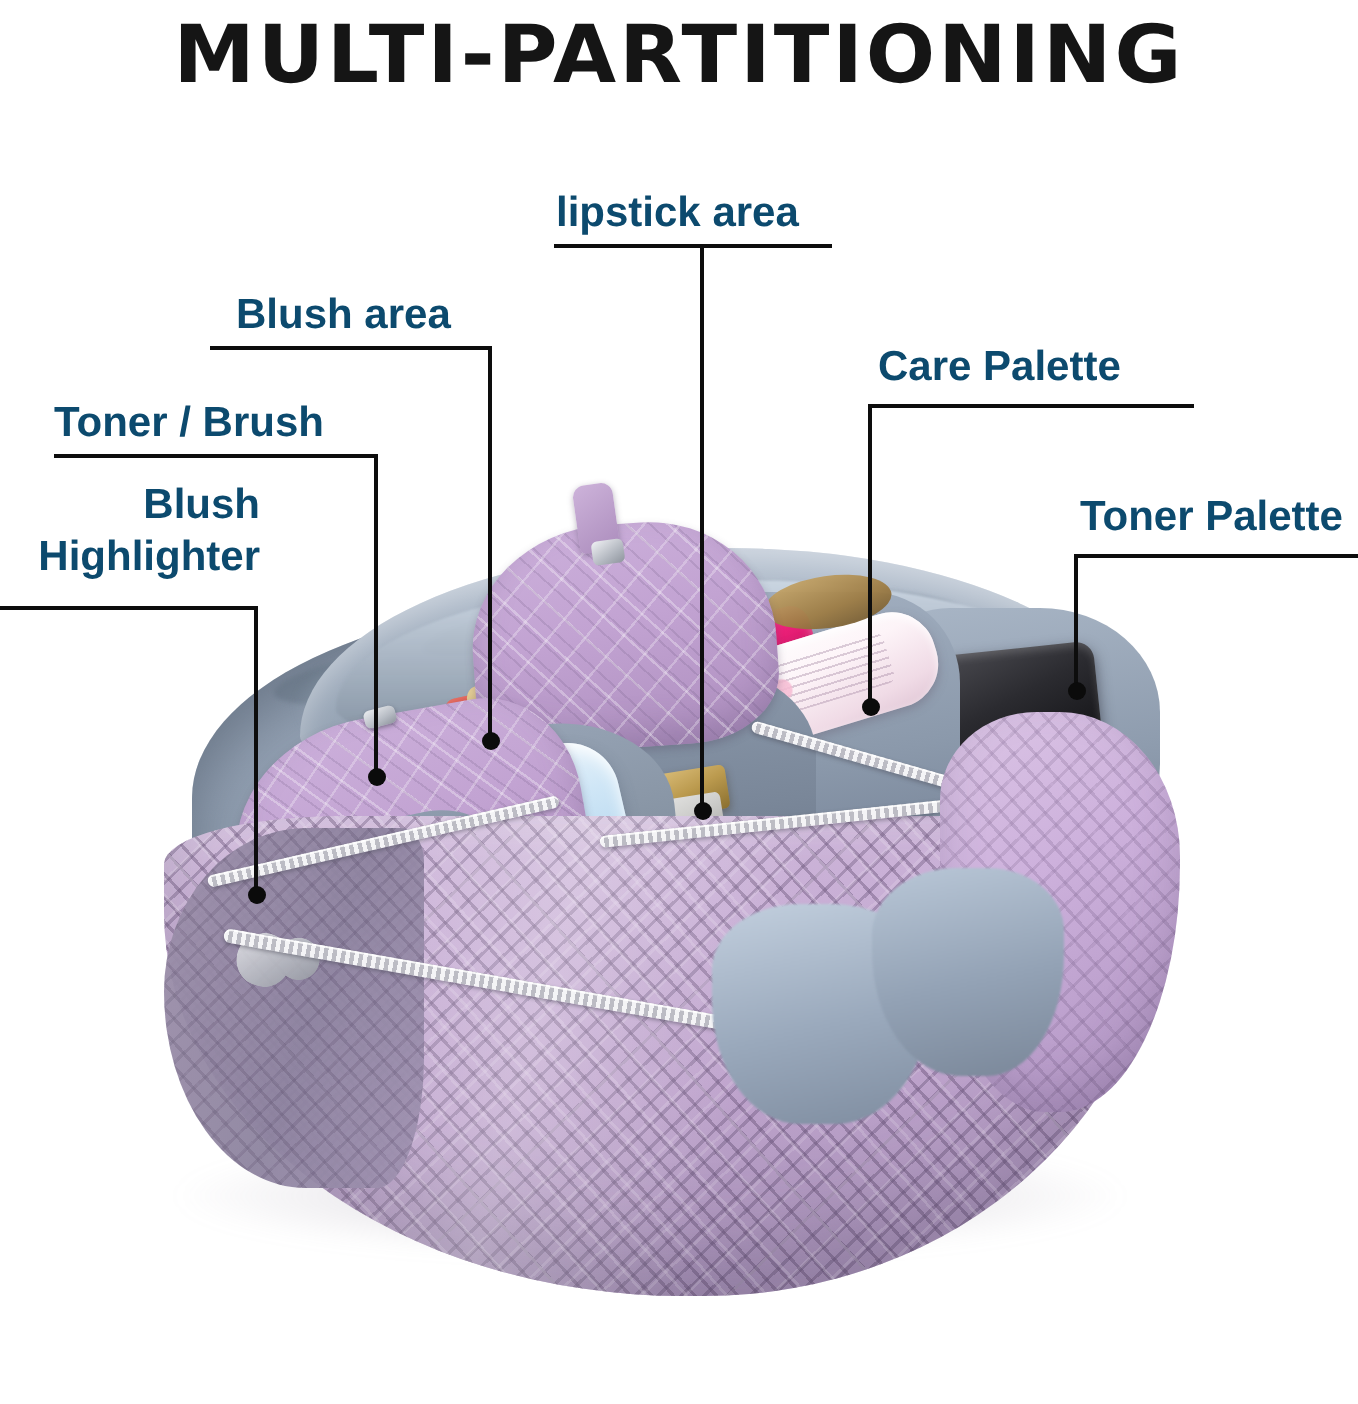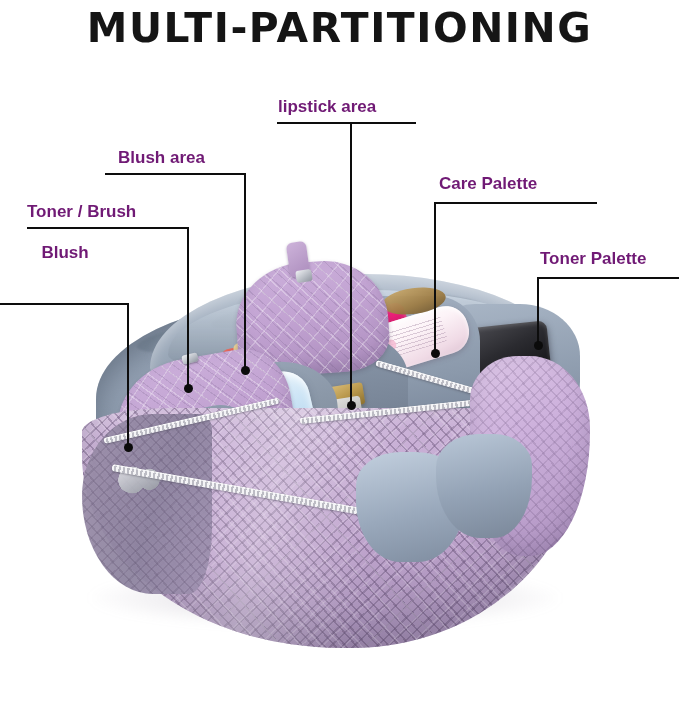--- a/index.html
+++ b/index.html
@@ -18,24 +18,24 @@
     font-weight:700;font-size:40px;letter-spacing:1.5px;
     color:#151515;white-space:nowrap;
     transform:scaleX(1.02);
   }
 
   
   .callout{position:absolute;}
   .callout .lbl{
     position:absolute;white-space:nowrap;
     font-family:"Liberation Sans",sans-serif;
-    font-weight:700;font-size:17px;color:#701a75;
+    font-weight:700;font-size:21px;color:#0c4a6e;
     line-height:23px;
   }
-  .callout .lbl.two{line-height:26px;text-align:center;}
+  .callout .lbl.two{line-height:26px;text-align:right;}
   .rule{position:absolute;background:#0d0d0d;height:2px;}
   .leader{position:absolute;background:#0d0d0d;width:2px;}
   .dot{position:absolute;width:9px;height:9px;border-radius:50%;
        background:#0b0b0b;}
 
   
   #bag{position:absolute;left:0;top:238px;width:679px;height:464px;}
   .layer{position:absolute;}
 
   
@@ -367,20 +367,21 @@
     <div class="layer" style="left:436px;top:196px;width:96px;height:104px;
                 background:linear-gradient(168deg,#b9c7d7,#93a2b5 55%,#7a8799);
                 border-radius:44% 40% 40% 46%/32% 30% 58% 60%;
                 filter:blur(.4px);"></div>
 
   </div>
 
   <div class="callout">
     <div class="lbl two" style="left:0px;top:240px;width:130px;">
       <span>Blush</span><br>
+      <span>Highlighter</span>
     </div>
     <div class="rule" style="left:0px;top:303px;width:129px;"></div>
     <div class="leader" style="left:127px;top:303px;height:144px;"></div>
     <div class="dot" style="left:124px;top:443px;"></div>
   </div>
 
   <div class="callout">
     <div class="lbl" style="left:27px;top:200px;">Toner / Brush</div>
     <div class="rule" style="left:27px;top:227px;width:162px;"></div>
     <div class="leader" style="left:187px;top:227px;height:160px;"></div>

